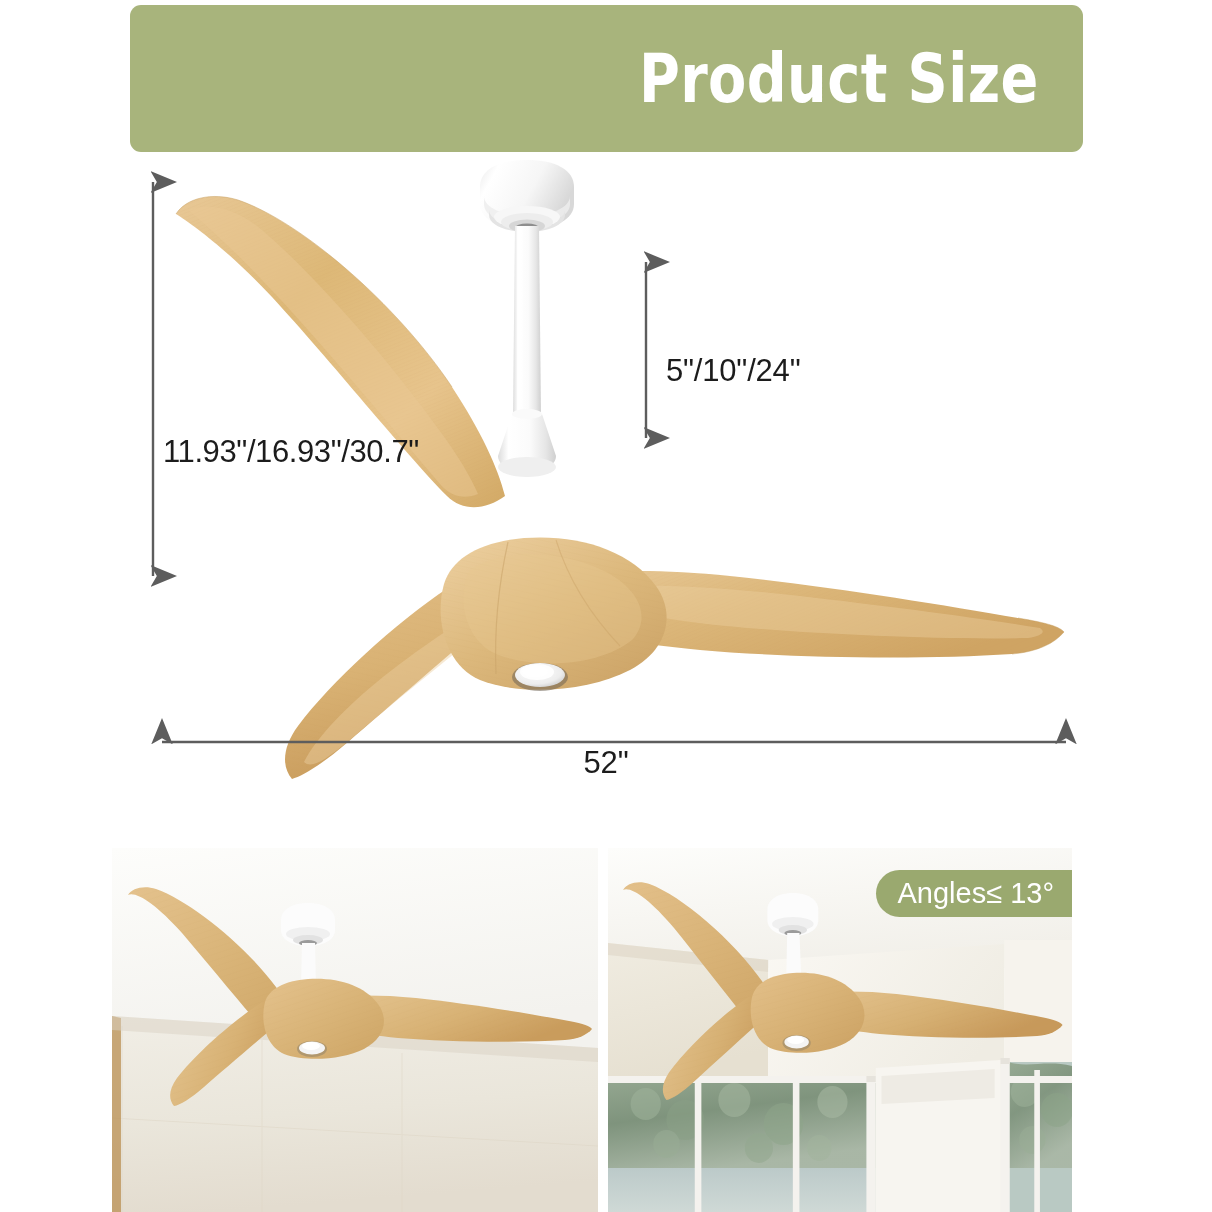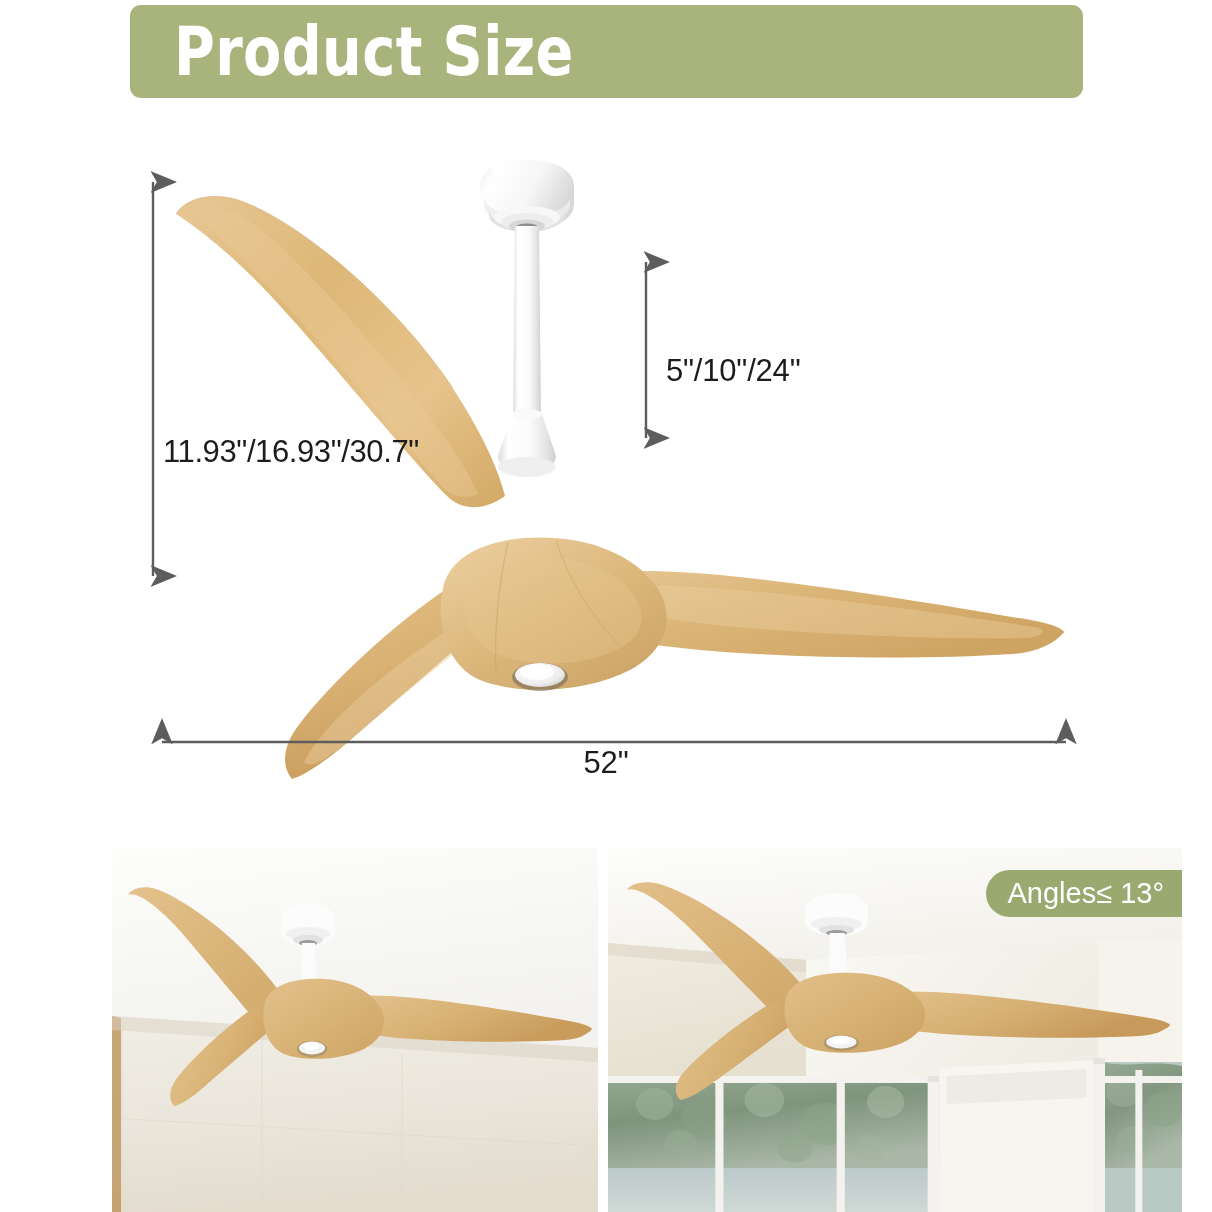--- a/index.html
+++ b/index.html
@@ -15,26 +15,26 @@
     font-family: "Liberation Sans", sans-serif;
     -webkit-font-smoothing: antialiased;
   }
 
   
   .banner {
     position: absolute;
     left: 130px;
     top: 5px;
     width: 953px;
-    height: 93px;
+    height: 147px;
     background: #a8b47c;
     border-radius: 11px;
     display: flex;
     align-items: center;
-    justify-content: flex-start;
+    justify-content: flex-end;
   }
   .banner-title {
     color: #ffffff;
     font-family: "DejaVu Sans", sans-serif;
     font-weight: 700;
     font-size: 68px;
     letter-spacing: 0.5px;
     transform: scaleX(0.82);
     transform-origin: center;
     white-space: nowrap;
@@ -94,21 +94,21 @@
     width: 1212px;
     height: 364px;
   }
   .photo {
     position: absolute;
     top: 0;
     height: 364px;
     overflow: hidden;
   }
   .photo-left  { left: 112px; width: 486px; }
-  .photo-right { left: 608px; width: 574px; }
+  .photo-right { left: 608px; width: 464px; }
 
   .photo-svg {
     display: block;
     width: 100%;
     height: 100%;
   }
 
   
   .angle-badge {
     position: absolute;

